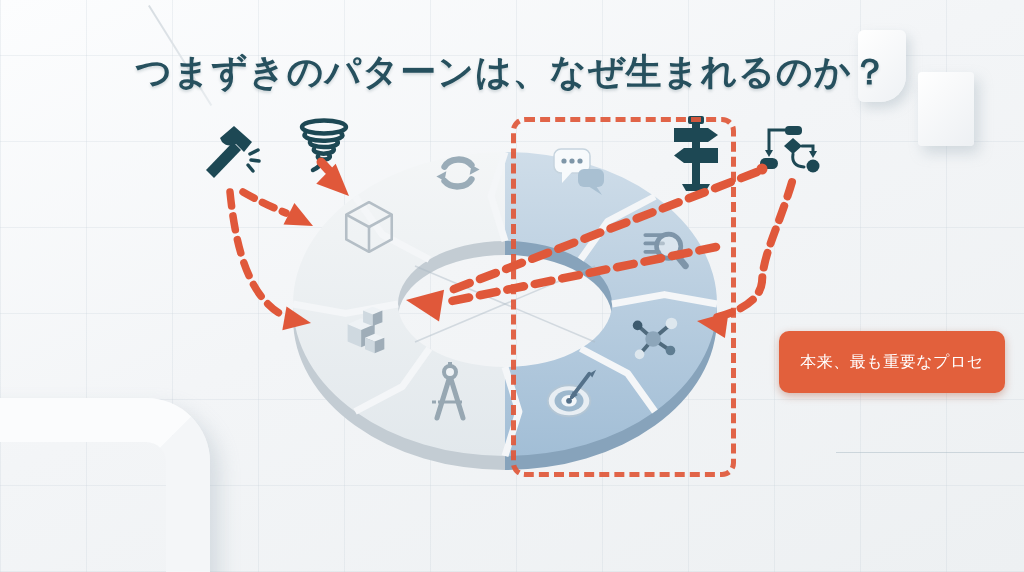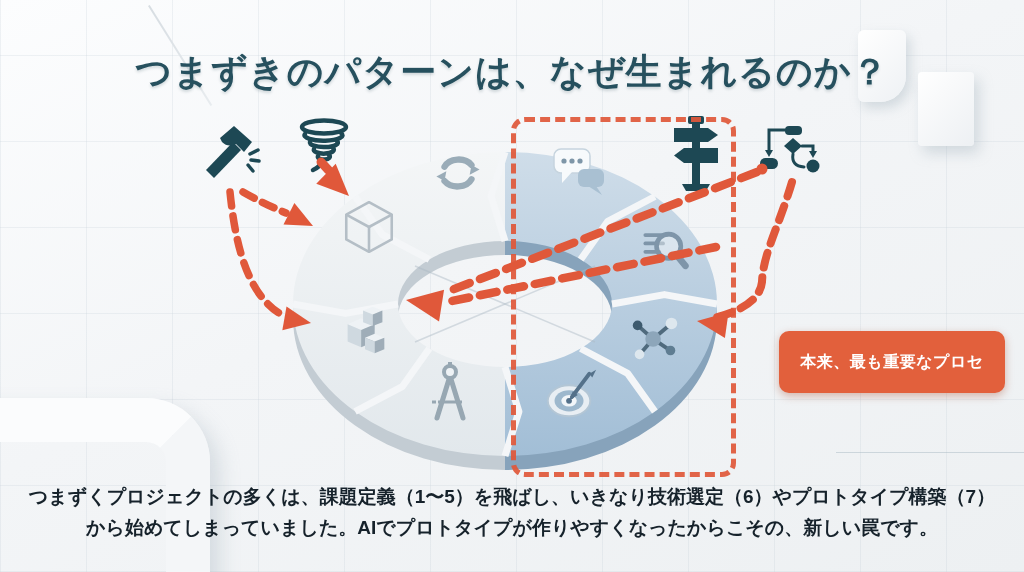--- a/index.html
+++ b/index.html
@@ -28,21 +28,21 @@
   
   #focus-rect{
     left:511px;top:117px;width:215px;height:350px;
     border:5px dashed #e0583a;border-radius:14px;opacity:.92;
   }
   
   #callout{
     left:779px;top:331px;width:226px;height:62px;
     background:#e2603c;border-radius:10px;box-shadow:0 3px 8px rgba(160,60,30,.35);
     display:flex;flex-direction:column;justify-content:center;align-items:center;
-    color:#fff;font-weight:700;font-size:16px;line-height:1.45;letter-spacing:.5px;
+    color:#fff;font-weight:400;font-size:16px;line-height:1.45;letter-spacing:.5px;
   }
   
   #footer{left:0;right:0;top:482px;text-align:center;color:#16222b;font-weight:700;font-size:19px;line-height:1.62;}
   svg{display:block;}
   .icon-svg{position:absolute;pointer-events:none;}
 </style>
 </head>
 <body>
 
 <div id="canvas">
@@ -246,18 +246,14 @@
       <polygon points="0,0 -30,-13 -30,13" transform="translate(697,321) rotate(188)"></polygon>
     </g>
   </svg>
 
   <div class="abs" id="focus-rect"></div>
 
   <div class="abs" id="callout">
     <span>本来、最も重要なプロセ</span>
   </div>
 
-  <div class="abs" id="footer">
-    <div>つまずくプロジェクトの多くは、課題定義（1〜5）を飛ばし、いきなり技術選定（6）やプロトタイプ構築（7）</div>
-    <div>から始めてしまっていました。AIでプロトタイプが作りやすくなったからこその、新しい罠です。</div>
-  </div>
 
 </div>
 
 </body></html>

